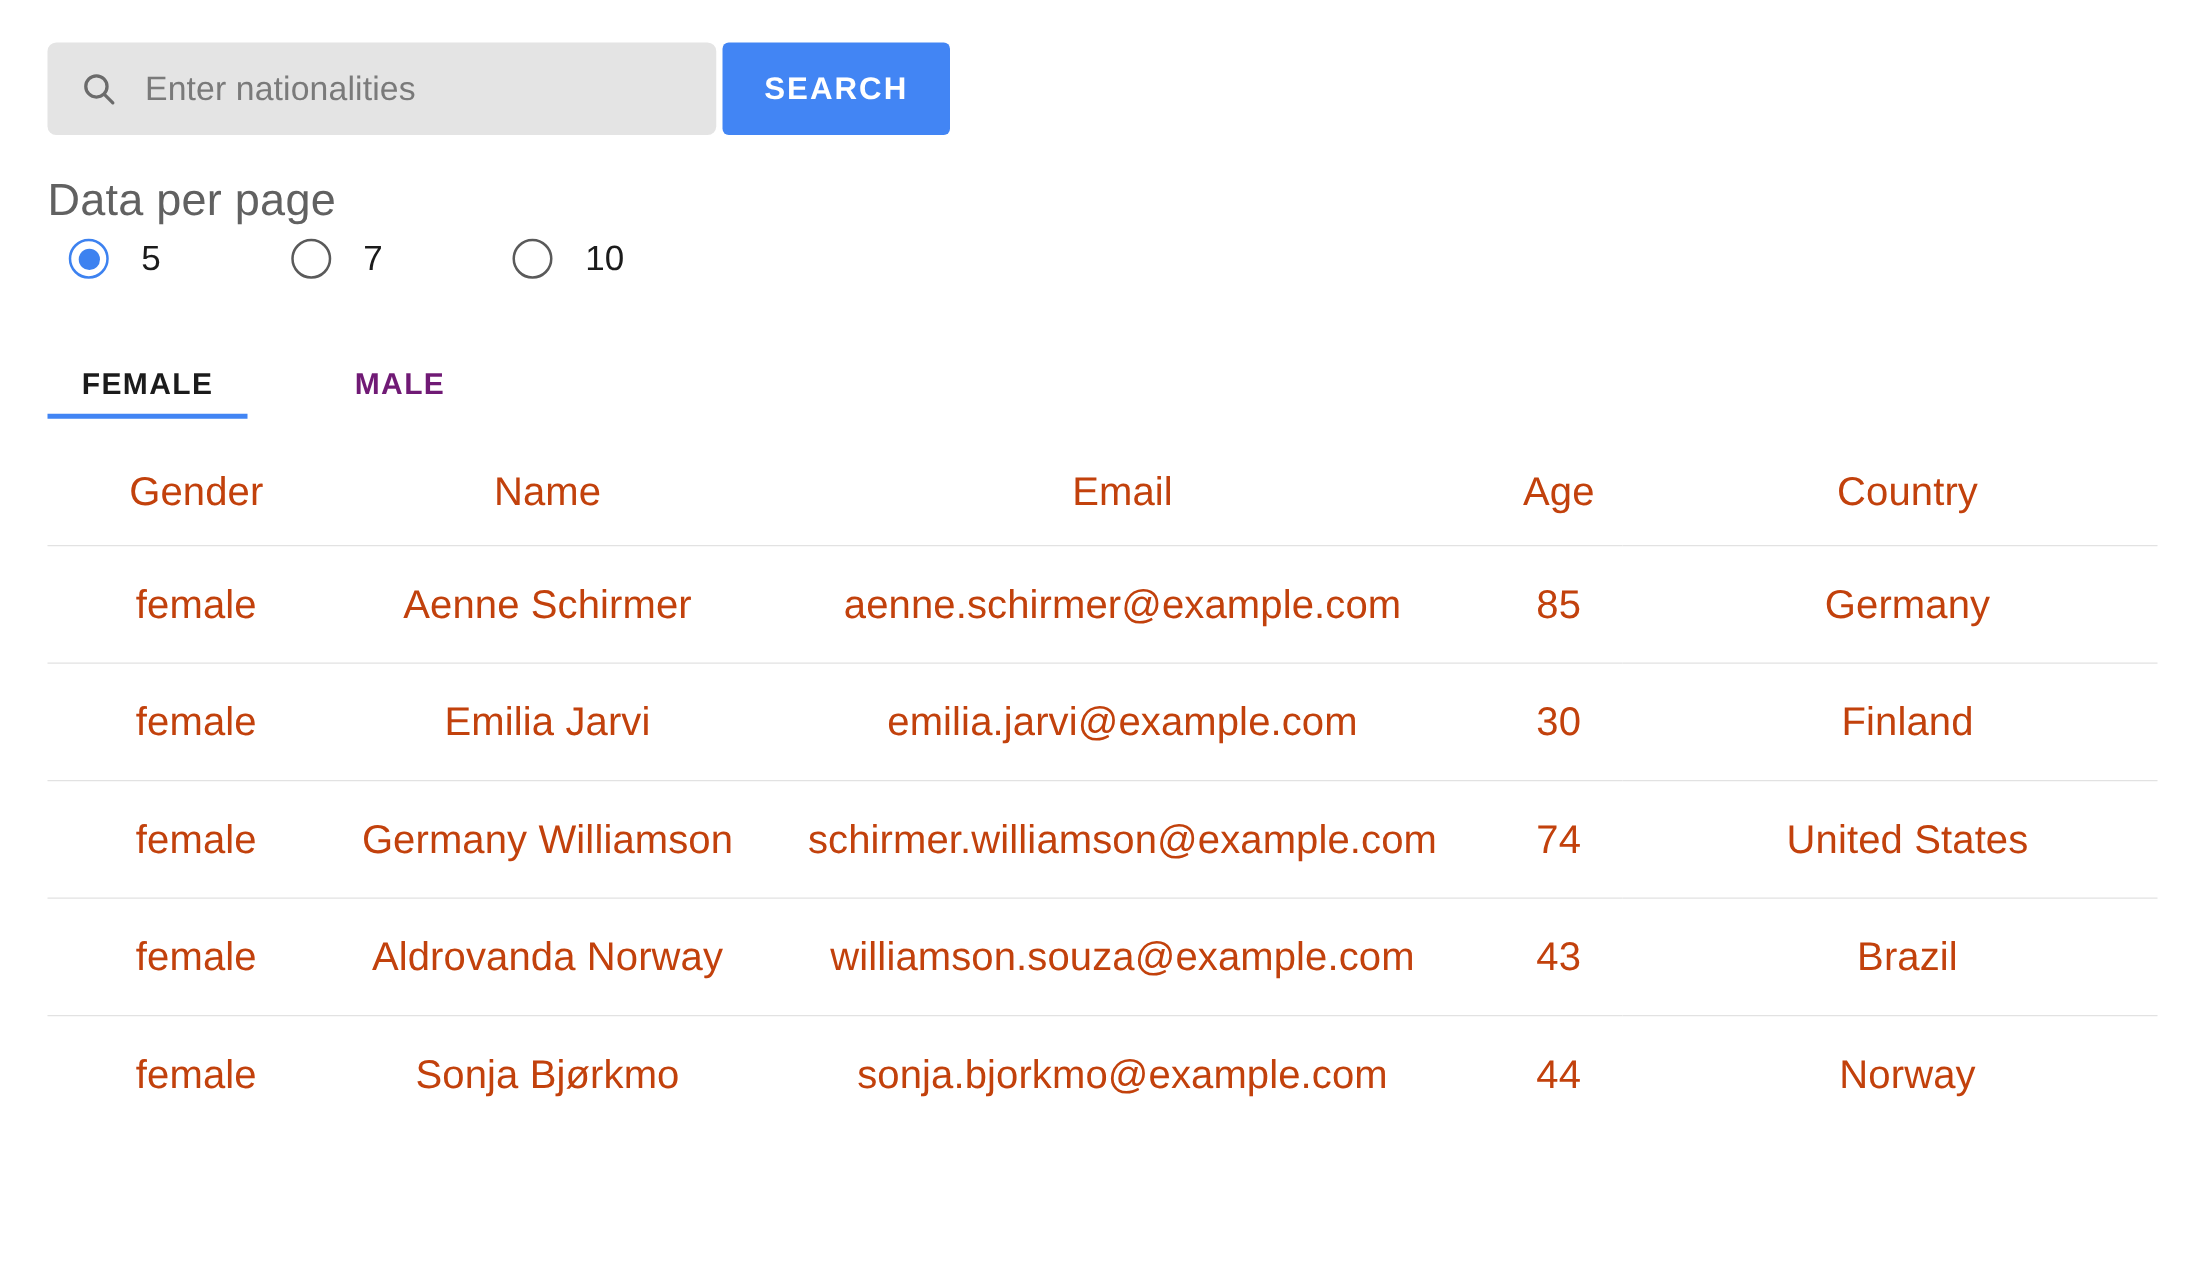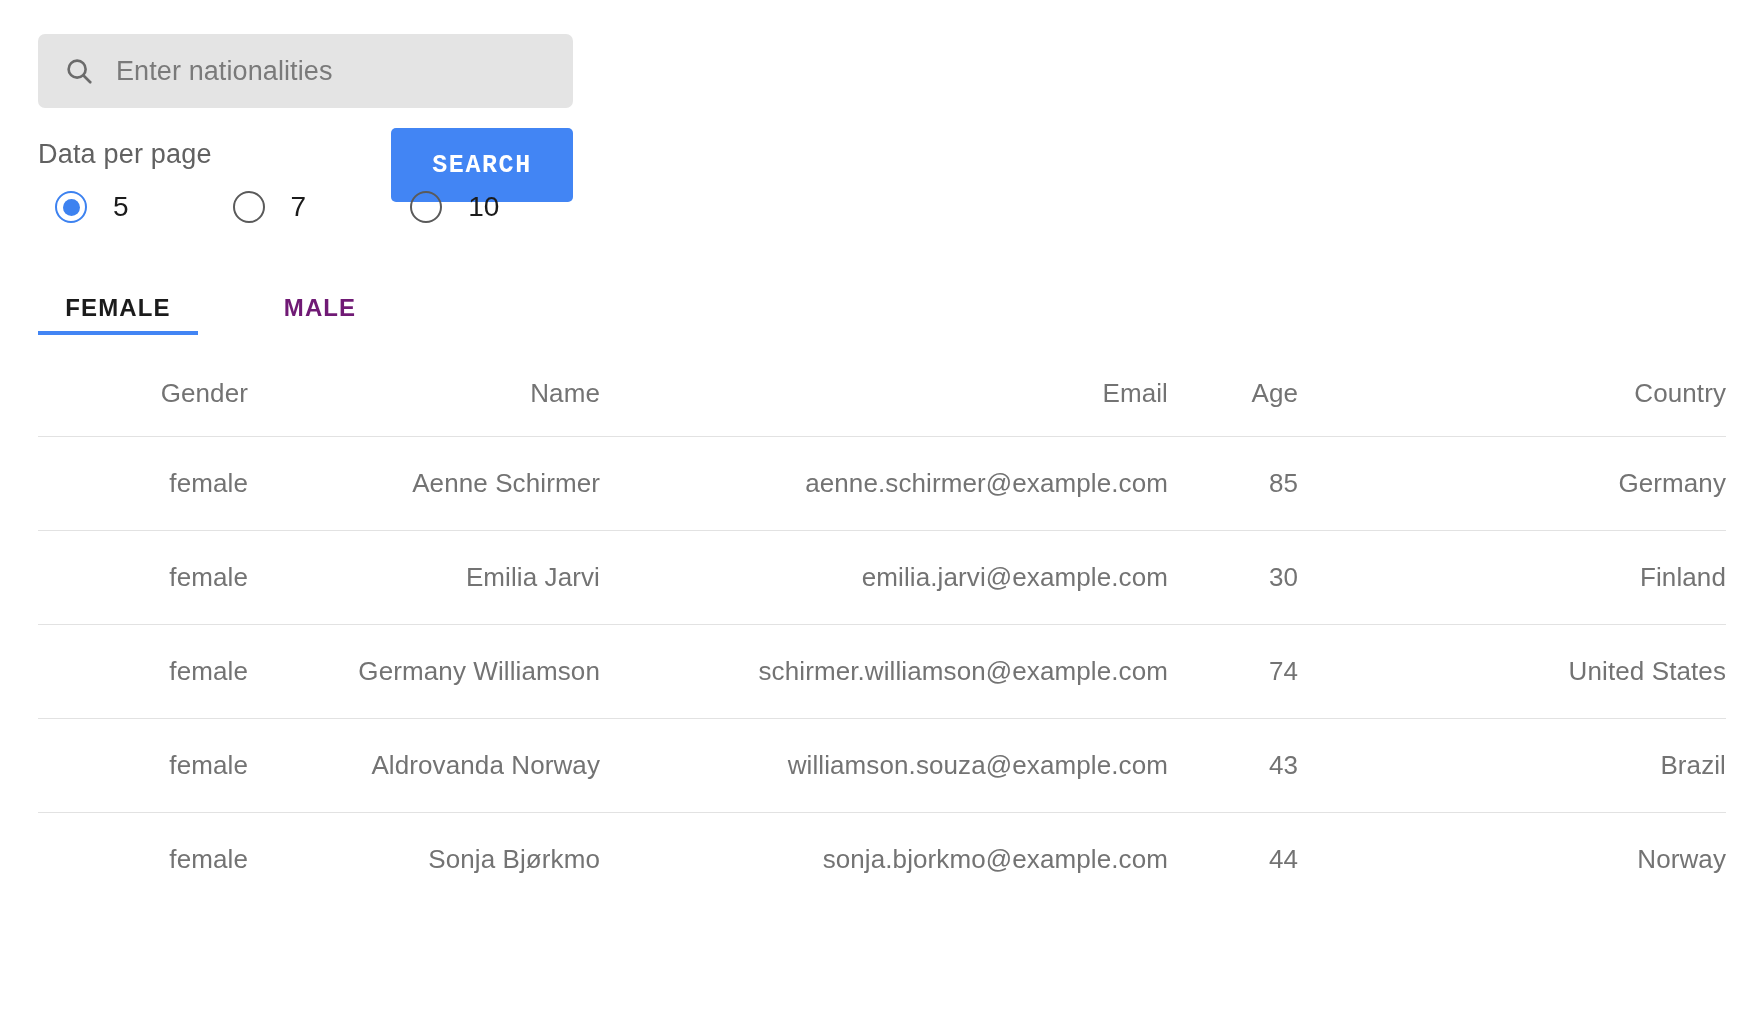--- a/index.html
+++ b/index.html
@@ -20,22 +20,21 @@
     overflow: hidden;
   }
 
   
   .search-row {
     position: absolute;
     left: 38px;
     top: 34px;
     display: flex;
     align-items: flex-end;
-    gap: 20px;
-    flex-direction: column;
+    gap: 5px;
   }
 
   .search-field {
     width: 535px;
     height: 74px;
     background: #e4e4e4;
     border-radius: 7px;
     display: flex;
     align-items: center;
     padding: 0 22px 0 26px;
@@ -65,33 +64,33 @@
     opacity: 1;
   }
 
   .search-button {
     width: 182px;
     height: 74px;
     background: #4285f4;
     color: #ffffff;
     border: none;
     border-radius: 5px;
-    font-family: Liberation Mono, monospace;
+    font-family: Liberation Sans, sans-serif;
     font-size: 25px;
     font-weight: bold;
     letter-spacing: 1.6px;
     cursor: pointer;
   }
 
   
   .dpp-label {
     position: absolute;
     left: 38px;
     top: 139px;
-    font-size: 27px;
+    font-size: 36px;
     color: #616161;
     letter-spacing: 0.2px;
   }
 
   .radio-row {
     position: absolute;
     left: 55px;
     top: 191px;
     display: flex;
     align-items: center;
@@ -169,24 +168,24 @@
   .table {
     position: absolute;
     left: 38px;
     top: 352px;
     width: 1688px;
     border-collapse: collapse;
     table-layout: fixed;
   }
 
   .table th, .table td {
-    text-align: right;
+    text-align: center;
     font-weight: normal;
-    font-size: 26px;
-    color: #737373;
+    font-size: 32px;
+    color: #c2410c;
     padding: 0;
     vertical-align: middle;
   }
 
   .table thead th {
     height: 84px;
     padding-left: 28px;
     letter-spacing: 0.1px;
   }
 

